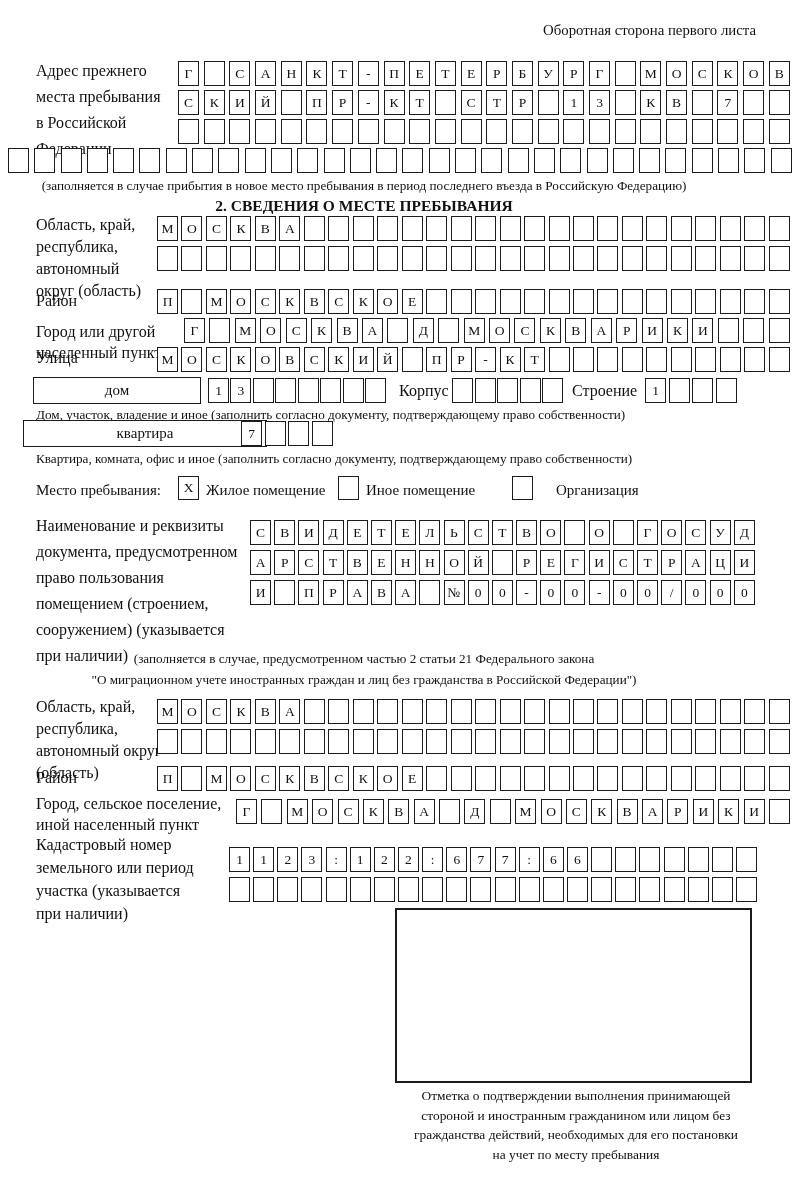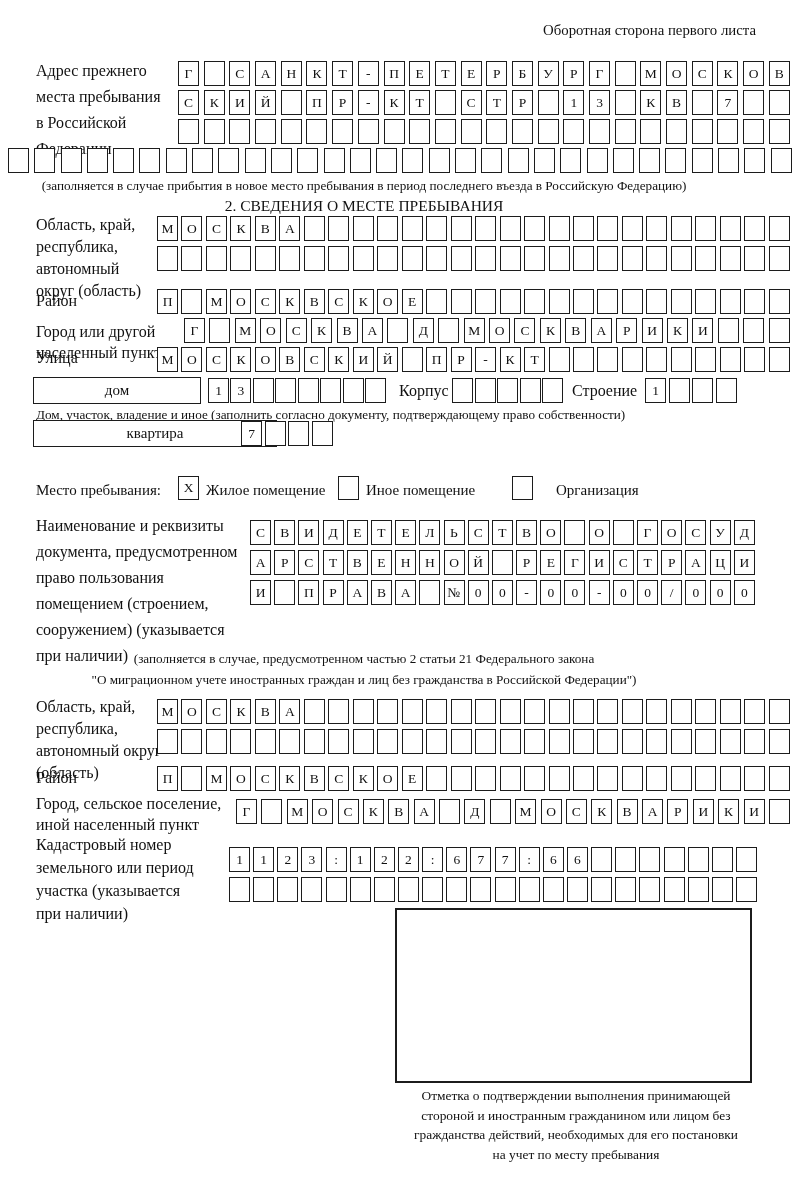--- a/index.html
+++ b/index.html
@@ -5,21 +5,21 @@
   html,body{margin:0;padding:0;background:#e8e8e8;}
   .page{position:relative;width:800px;height:1180px;background:#ffffff;margin:0 auto;
         font-family:"Liberation Serif","DejaVu Serif",serif;color:#111;overflow:hidden;}
   .abs{position:absolute;}
   .lbl{font-size:16px;line-height:26px;white-space:nowrap;}
   .lbl.lh22{line-height:22px;}
   .lbl.lh21{line-height:21px;}
   .lbl.lh23{line-height:23px;}
   .note{font-size:13.2px;white-space:nowrap;}
   .center{left:0;width:664px;text-align:center;padding-left:32px;}
-  .title{font-size:15.5px;font-weight:normal;}
+  .title{font-size:15.5px;font-weight:bold;}
   .row{display:flex;justify-content:space-between;height:25px;}
   .cell{box-sizing:border-box;width:21px;height:25px;border:1.6px solid #1c1c1c;background:#fff;
         display:flex;align-items:center;justify-content:center;font-size:13.5px;line-height:1;}
   .widebox{box-sizing:border-box;border:1.8px solid #1c1c1c;height:27px;display:flex;
         align-items:center;justify-content:center;font-size:15px;background:#fff;}
   .chk{box-sizing:border-box;width:21px;height:24px;border:1.6px solid #1c1c1c;display:flex;
         align-items:center;justify-content:center;font-size:13.5px;background:#fff;}
   .stamp{box-sizing:border-box;border:2px solid #1c1c1c;background:#fff;}
   .cap{font-size:13.4px;line-height:19.5px;text-align:center;}
 </style>
@@ -325,27 +325,28 @@
     </div>
   <div class="abs lbl" style="left:572px;top:378px;">Строение</div>
   <div class="abs row" style="left:645px;top:378px;width:92px;">
       <span class="cell">1</span>
       <span class="cell"></span>
       <span class="cell"></span>
       <span class="cell"></span>
     </div>
   <div class="abs note" style="left:36px;top:407px;">Дом, участок, владение и иное (заполнить согласно документу, подтверждающему право собственности)</div>
 
-  <div class="abs widebox" style="left:33px;top:420px;width:244px;">квартира</div>
+  <div class="abs widebox" style="left:23px;top:420px;width:244px;">квартира</div>
   <div class="abs row" style="left:241px;top:421px;width:92px;">
       <span class="cell">7</span>
       <span class="cell"></span>
       <span class="cell"></span>
       <span class="cell"></span>
     </div>
+  <div class="abs note" style="left:36px;top:451px;">Квартира, комната, офис и иное (заполнить согласно документу, подтверждающему право собственности)</div>
 
   <div class="abs lbl" style="left:36px;top:477px;font-size:15px;">Место пребывания:</div>
   <div class="abs chk" style="left:178px;top:476px;">X</div>
   <div class="abs lbl" style="left:206px;top:477px;font-size:15px;">Жилое помещение</div>
   <div class="abs chk" style="left:338px;top:476px;"></div>
   <div class="abs lbl" style="left:366px;top:477px;font-size:15px;">Иное помещение</div>
   <div class="abs chk" style="left:512px;top:476px;"></div>
   <div class="abs lbl" style="left:556px;top:477px;font-size:15px;">Организация</div>
 
   <div class="abs lbl" style="left:36px;top:513px;">

